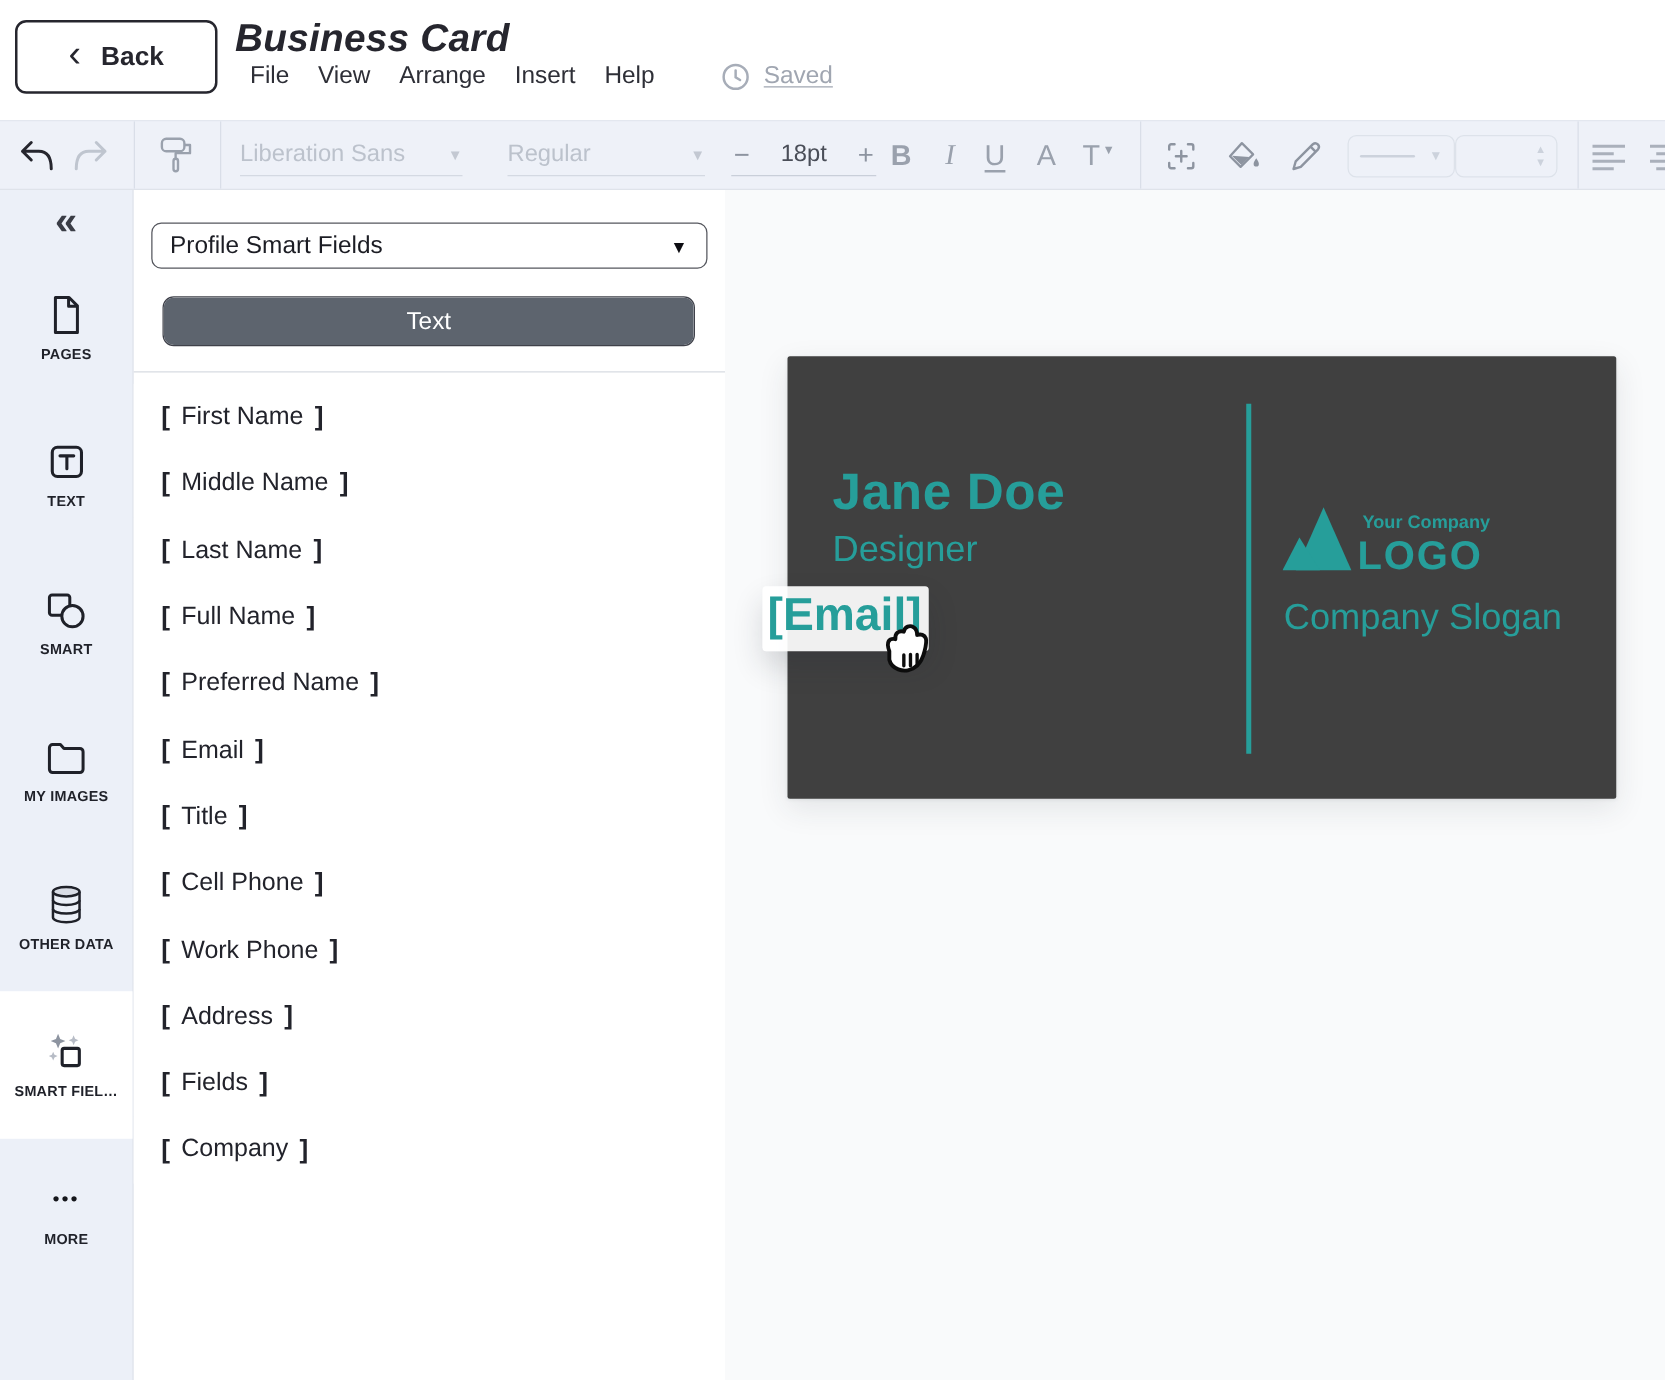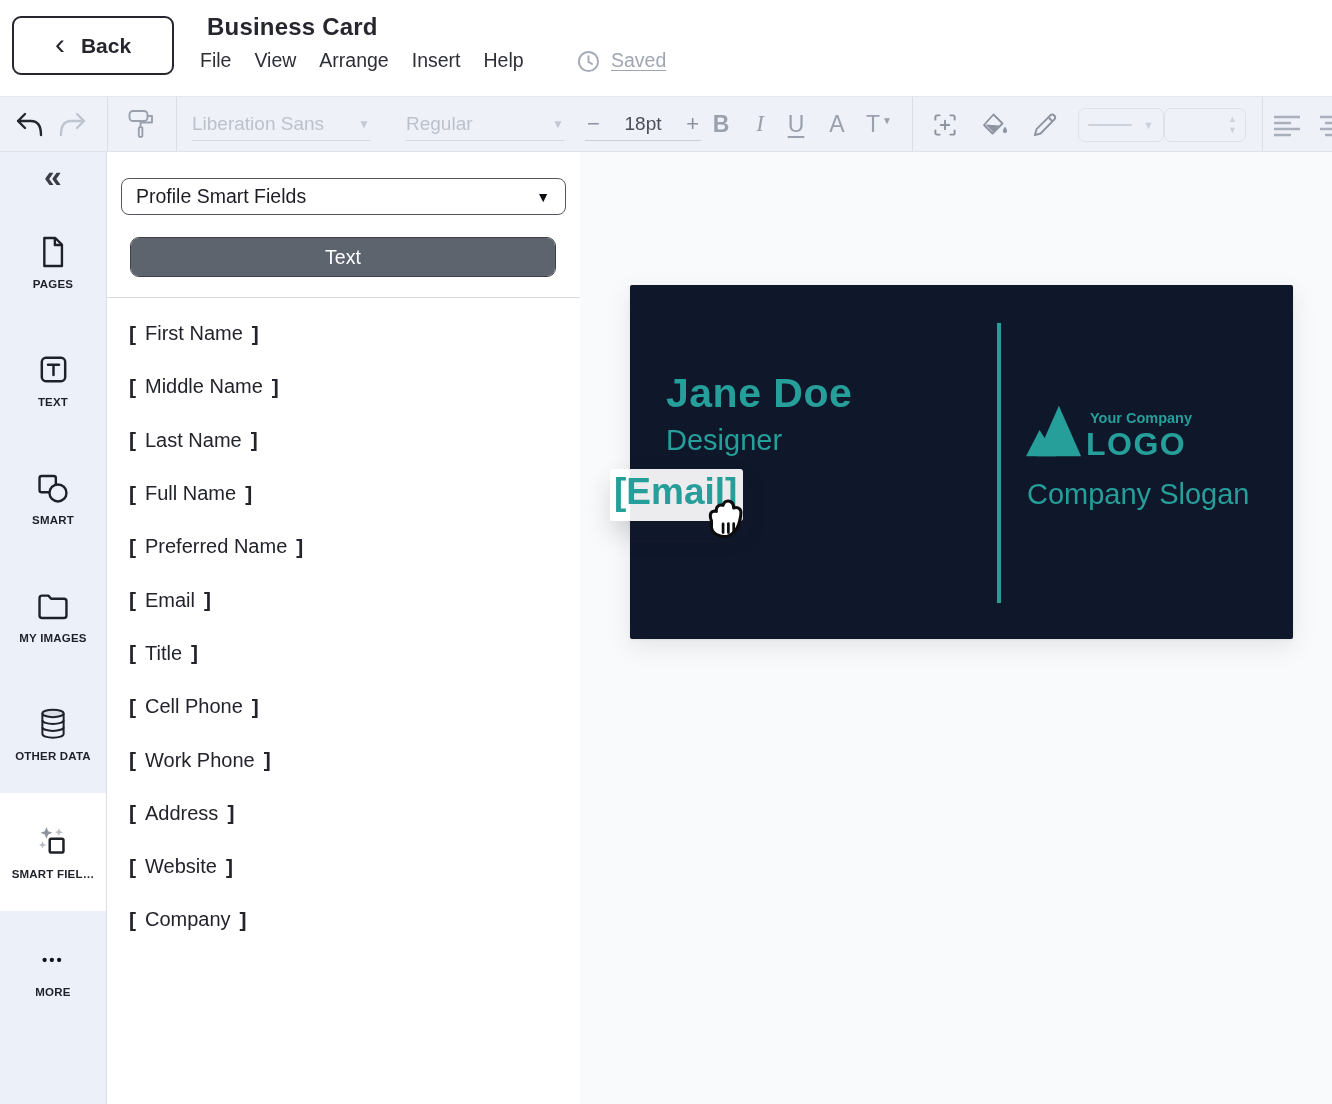--- a/index.html
+++ b/index.html
@@ -6,21 +6,21 @@
   html,body { width:1332px; height:1104px; overflow:hidden; }
   body { font-family:"Liberation Sans", sans-serif; background:#fff; color:#26262e; }
   .app { position:relative; width:1332px; height:1104px; --accent:#269e9a; }
 
   
   .header { position:absolute; top:0; left:0; right:0; height:96px; background:#fff; z-index:5; }
   .back-btn { position:absolute; left:12px; top:16px; width:162px; height:59px; border:2px solid #26262e;
               border-radius:9px; background:#fff; display:flex; align-items:center; justify-content:center;
               gap:16px; font-size:21px; font-weight:700; cursor:pointer; }
   .back-chevron { font-size:30px; font-weight:400; line-height:1; margin-top:-4px; }
-  .page-title { position:absolute; left:207px; top:13px; font-size:24px; font-weight:800; letter-spacing:.2px; }
+  .page-title { position:absolute; left:188px; top:13px; font-size:31px; font-weight:800; letter-spacing:.2px;font-style:italic; }
   .menu-row { position:absolute; left:200px; top:49px; display:flex; gap:23px; font-size:19.5px; color:#2e2f37; }
   .menu-item { cursor:pointer; }
   .saved { position:absolute; left:576px; top:49px; display:flex; align-items:flex-start; gap:10px;
            color:#a0a6b1; font-size:19.5px; }
   .saved-label { text-decoration:underline; text-underline-offset:3px; }
 
   
   .toolbar { position:absolute; top:96px; left:0; right:0; height:56px; background:#eef1f8;
              border-top:1px solid #e3e7ef; border-bottom:1px solid #dfe3ea; overflow:hidden; }
   .tb-sep { position:absolute; top:0; bottom:0; width:1px; background:#d9dee8; }
@@ -75,21 +75,21 @@
   .tab.active { background:#5d646e; color:#fff; }
   .panel-divider { position:absolute; top:145px; left:0; right:0; height:1px; background:#d8dbe2; }
   .field-list { position:absolute; top:155px; left:0; right:1px; }
   .field-item { height:53.3px; display:flex; align-items:center; padding-left:22px; font-size:20px;
                 color:#22232b; cursor:grab; background:#fff; }
   .bracket { font-weight:800; font-size:21px; }
   .field-text { margin:0 9px; }
 
   
   .canvas { position:absolute; top:152px; left:580px; right:0; bottom:0; background:#f9fafb; overflow:hidden; }
-  .card { position:absolute; left:50px; top:133px; width:663px; height:354px; background:#0f172a;
+  .card { position:absolute; left:50px; top:133px; width:663px; height:354px; background:#404040;
           border-radius:2px; box-shadow:0 1px 3px rgba(40,50,60,.07), 0 8px 24px rgba(40,50,60,.10); }
   .card-name { position:absolute; left:36px; top:85px; font-size:41px; font-weight:800;
                color:var(--accent); letter-spacing:.5px; cursor:pointer; }
   .card-role { position:absolute; left:36px; top:139px; font-size:29px; color:var(--accent); cursor:pointer; }
   .drag-field { position:absolute; left:-20px; top:184px; font-size:37px; font-weight:600; color:var(--accent);
                 background:rgba(255,255,255,.92); padding:2px 6px 8px 4px; border-radius:3px;
                 box-shadow:0 12px 24px rgba(30,40,50,.16); cursor:grabbing; }
   .drag-cursor { position:absolute; left:66px; top:207px; width:58px; height:58px; pointer-events:none; }
   .card-divider { position:absolute; left:367px; top:38px; width:4px; height:280px; background:var(--accent); }
   .logo-mark { position:absolute; left:396px; top:120px; width:58px; height:52px; cursor:pointer; }
@@ -346,21 +346,21 @@
           <span class="field-text">Work Phone</span>
           <span class="bracket">]</span>
         </div>
         <div class="field-item">
           <span class="bracket">[</span>
           <span class="field-text">Address</span>
           <span class="bracket">]</span>
         </div>
         <div class="field-item">
           <span class="bracket">[</span>
-          <span class="field-text">Website</span>
+          <span class="field-text">Fields</span>
           <span class="bracket">]</span>
         </div>
         <div class="field-item">
           <span class="bracket">[</span>
           <span class="field-text">Company</span>
           <span class="bracket">]</span>
         </div>
       </div>
   </div>
 

